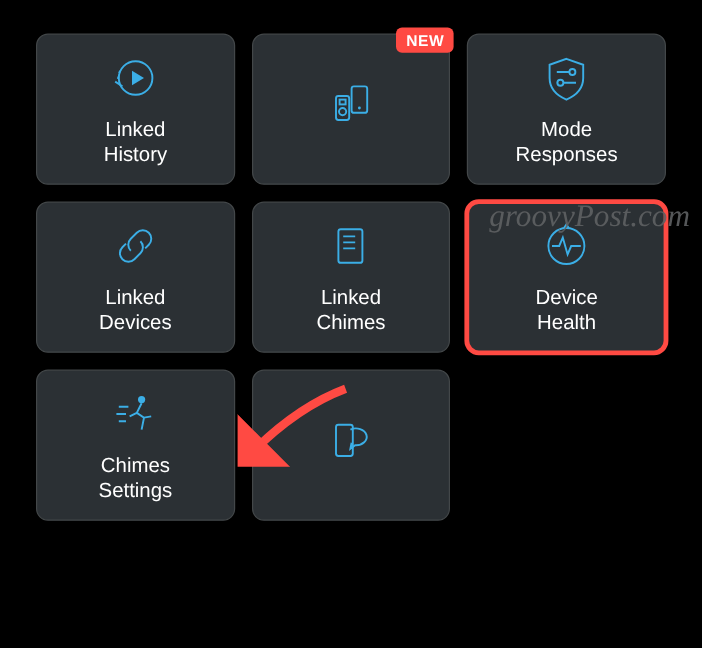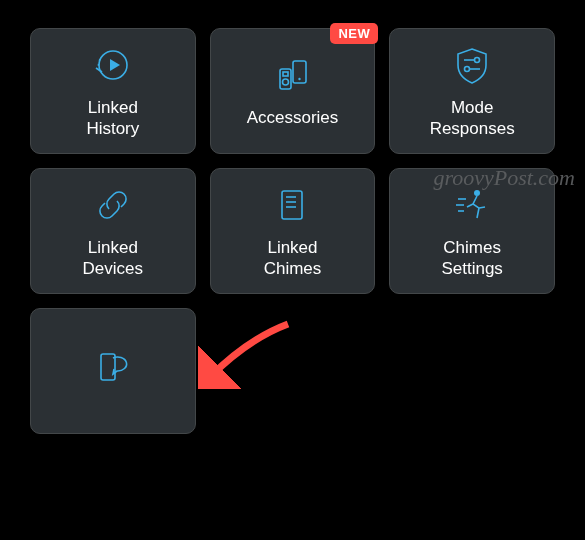--- a/index.html
+++ b/index.html
@@ -75,21 +75,21 @@
       width: 100px;
       height: 70px;
       pointer-events: none;
     }
     .watermark {
       position: absolute;
       top: 165px;
       right: 10px;
       color: #5f6163;
       font-family: Georgia, serif;
-      font-size: 22px;
+      font-size: 26px;
       font-style: italic;
       pointer-events: none;
       opacity: 0.9;
     }
   </style>
 </head>
 <body>
 
 <div class="grid">
 
@@ -110,21 +110,20 @@
     <span class="badge">NEW</span>
     <span class="icon-wrap">
       <svg viewBox="0 0 40 40">
           <rect x="8" y="14" width="11" height="20" rx="2"></rect>
           <circle cx="13.5" cy="27" r="3"></circle>
           <rect x="11" y="17" width="5" height="4"></rect>
           <rect x="21" y="6" width="13" height="22" rx="2"></rect>
           <circle cx="27.5" cy="24" r="1.2" fill="#3baee6" stroke="none"></circle>
         </svg>
     </span>
-    <span class="tile-label">Accessories</span>
   </div>
 
   <div class="tile">
     <span class="icon-wrap">
       <svg viewBox="0 0 40 40">
           <path d="M20 4 L34 9 V20 C34 30 27 35 20 38 C13 35 6 30 6 20 V9 Z"></path>
           <line x1="12" y1="15" x2="28" y2="15"></line>
           <circle cx="25" cy="15" r="2.5" fill="#2b3034"></circle>
           <line x1="12" y1="24" x2="28" y2="24"></line>
           <circle cx="15" cy="24" r="2.5" fill="#2b3034"></circle>
@@ -152,20 +151,31 @@
           <rect x="10" y="6" width="20" height="28" rx="2"></rect>
           <line x1="14" y1="12" x2="24" y2="12"></line>
           <line x1="14" y1="17" x2="24" y2="17"></line>
           <line x1="14" y1="22" x2="24" y2="22"></line>
         </svg>
     </span>
     <span class="tile-label">Linked
 Chimes</span>
   </div>
 
+  <div class="tile highlight">
+    <span class="icon-wrap">
+      <svg viewBox="0 0 40 40">
+          <circle cx="20" cy="20" r="15"></circle>
+          <path d="M8 20 h6 l3 -7 l4 14 l3 -7 h8"></path>
+          <path d="M18 5 l2 -3 l2 3"></path>
+        </svg>
+    </span>
+    <span class="tile-label">Device
+Health</span>
+  </div>
 
   <div class="tile">
     <span class="icon-wrap">
       <svg viewBox="0 0 40 40">
           <circle cx="25" cy="8" r="3" fill="#3baee6" stroke="none"></circle>
           <path d="M25 11 l-4 8 l6 4 l-2 10 M21 19 l-6 3 M27 23 l6 -1"></path>
           <line x1="6" y1="14" x2="14" y2="14"></line>
           <line x1="4" y1="20" x2="12" y2="20"></line>
           <line x1="6" y1="26" x2="12" y2="26"></line>
         </svg>

